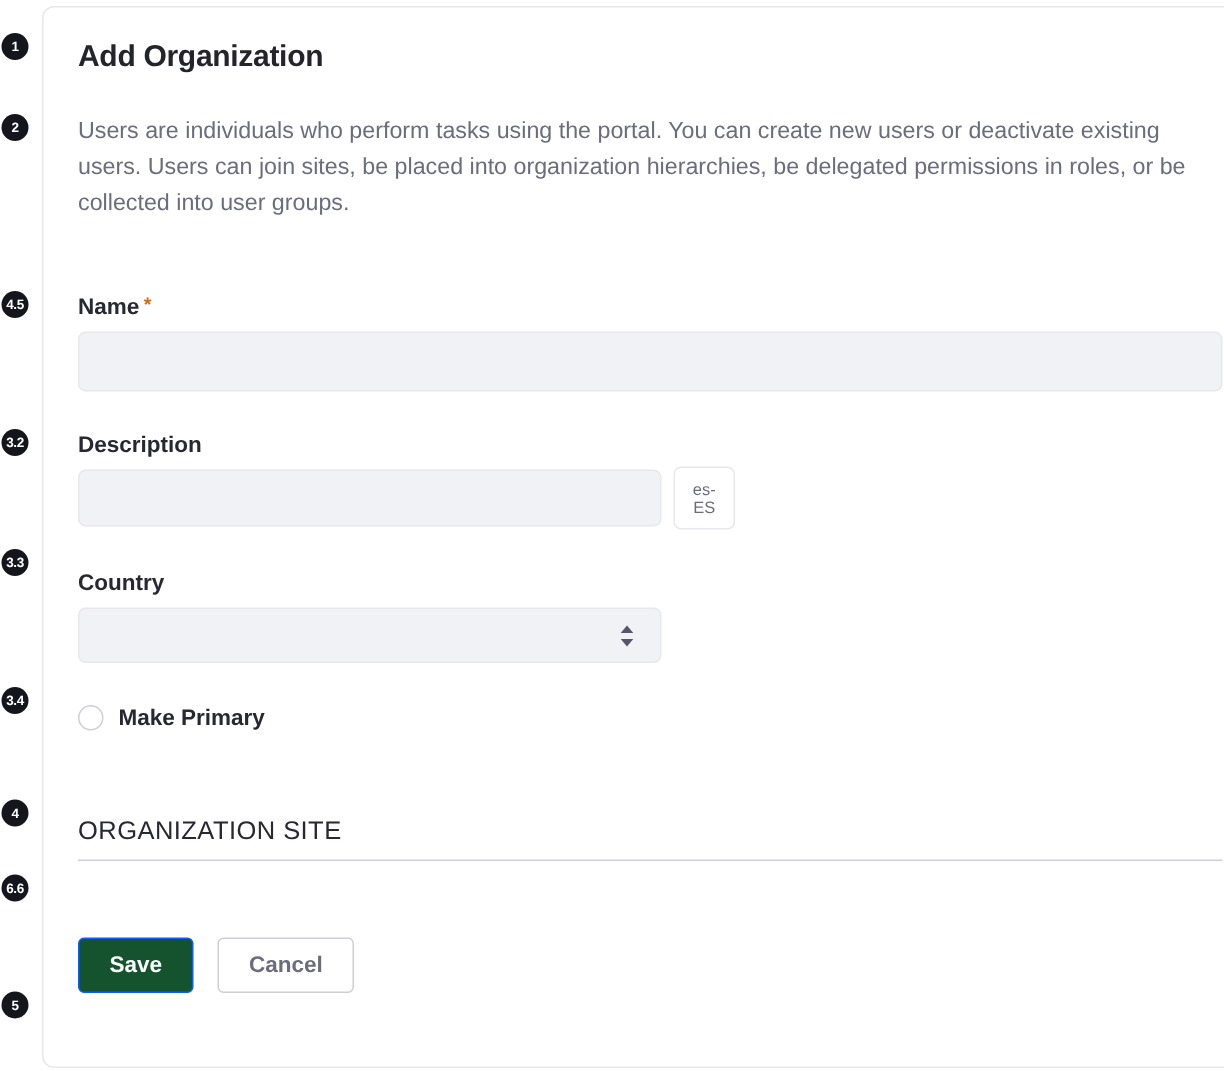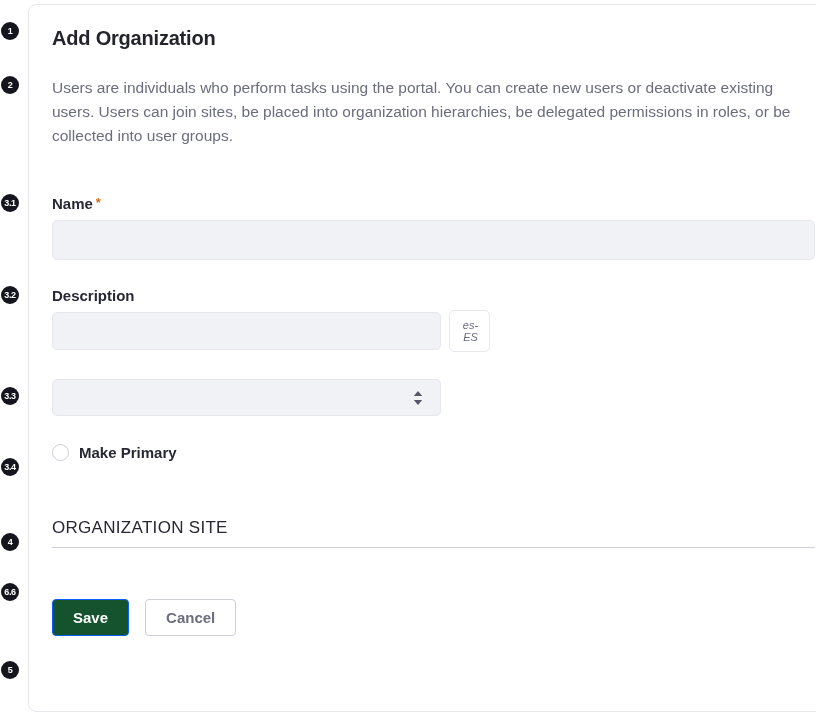--- a/index.html
+++ b/index.html
@@ -62,22 +62,22 @@
   .group-name { margin-top: 47px; }
   .group-desc { margin-top: 27px; }
   .group-country { margin-top: 27px; }
 
   .desc-row { display: flex; align-items: flex-start; margin-top: 8px; }
   .desc-row .text-input { width: 389px; height: 38px; margin-top: 0; }
 
   .lang-btn {
     width: 41px; height: 42px; margin-left: 8px; margin-top: -2px;
     background: #fff; border: 1px solid #E7E7ED; border-radius: 5px;
-    display: flex; align-items: center; justify-content: center;
-    gap: 2px; padding: 16px; cursor: pointer; font-family: inherit; font-style: italic;
+    display: flex; flex-direction: column; align-items: center; justify-content: center;
+    gap: 2px; padding: 16px; cursor: pointer; font-family: inherit;
   }
   .flag-es {
     width: 23px; height: 15px; border-radius: 2px;
     background: linear-gradient(to bottom, #C8102E 0 25%, #F1BF00 25% 75%, #C8102E 75% 100%);
   }
   .lang-code { font-size: 11px; line-height: 12px; color: #6B6D7E; }
 
   .select-box {
     position: relative; width: 389px; height: 37px;
     background: #F1F2F5; border: 1px solid #E7E7ED; border-radius: 5px;
@@ -113,23 +113,23 @@
     border-radius: 4px; cursor: pointer; font-family: inherit;
   }
   .btn-save { background: #14532d; color: #ffffff; border: 1px solid #0B5FFF; }
   .btn-cancel { margin-left: 16px; background: #ffffff; color: #6B6D7E; border: 1px solid #CDCED9; }
 </style>
 </head>
 <body>
 
 <div class="badge" style="top:22px">1</div>
 <div class="badge" style="top:76px">2</div>
-<div class="badge" style="top:194px">3.1</div>
+<div class="badge" style="top:194px">4.5</div>
 <div class="badge" style="top:286px">3.2</div>
-<div class="badge" style="top:387px">3.3</div>
+<div class="badge" style="top:366px">3.3</div>
 <div class="badge" style="top:458px">3.4</div>
 <div class="badge" style="top:533px">4</div>
 <div class="badge" style="top:583px">6.6</div>
 <div class="badge" style="top:661px">5</div>
 
 <div class="card">
 
   <h1 class="page-title">Add Organization</h1>
 
   <p class="page-desc">Users are individuals who perform tasks using the portal. You can create new users or deactivate existing users. Users can join sites, be placed into organization hierarchies, be delegated permissions in roles, or be collected into user groups.</p>
@@ -146,20 +146,21 @@
     <div class="desc-row">
       <input class="text-input" type="text" value="" style="">
       <button class="lang-btn">
         <span class="flag-es"></span>
         <span class="lang-code">es-ES</span>
       </button>
     </div>
   </div>
 
   <div class="group-country">
+    <label class="field-label">Country</label>
     <div class="select-box">
       <svg class="selector-icon" width="12" height="18" viewBox="0 0 12 18" aria-hidden="true">
         <path d="M6 2 L10.2 7 H1.8 Z" fill="#55566A"></path>
         <path d="M6 16 L1.8 11 H10.2 Z" fill="#55566A"></path>
       </svg>
     </div>
   </div>
 
   <div class="radio-row">
     <span class="radio-circle"></span>

